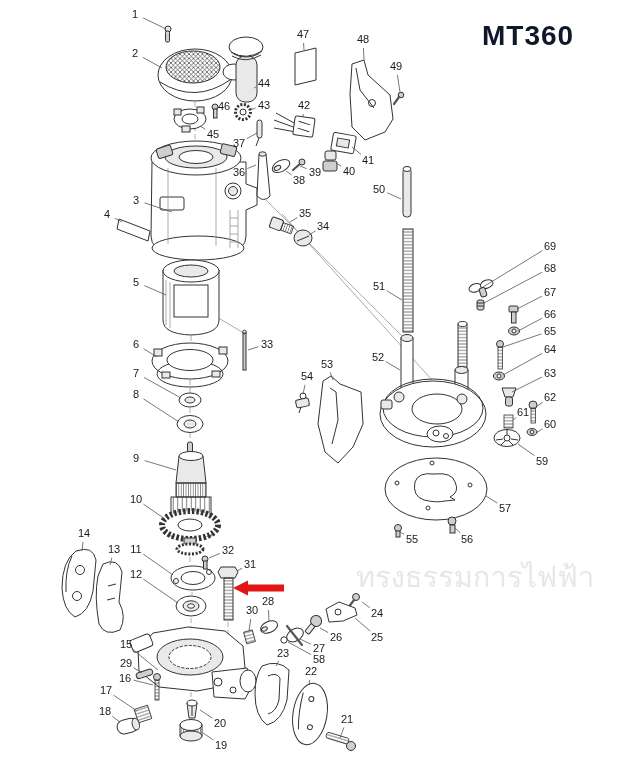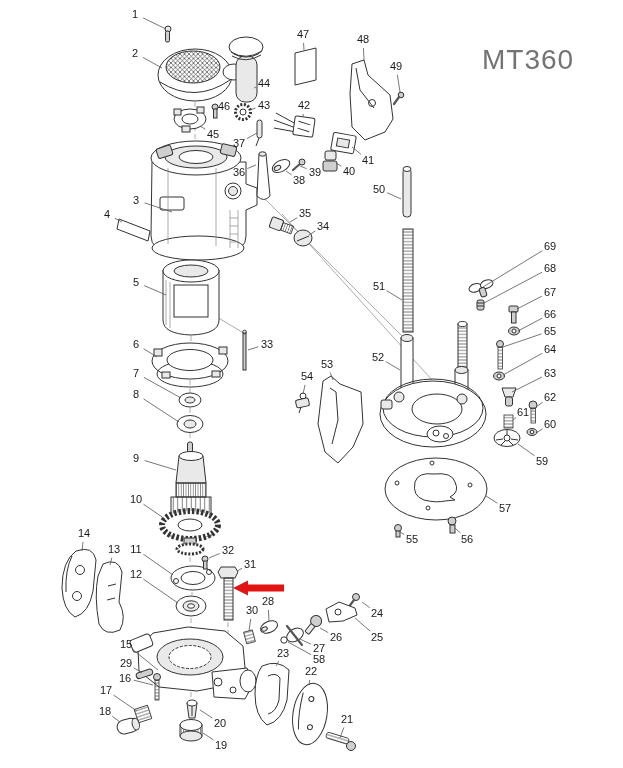--- a/index.html
+++ b/index.html
@@ -1,38 +1,39 @@
 <!DOCTYPE html>
 <html><head>
 <meta charset="utf-8">
 <style>
   html,body{margin:0;padding:0;background:#fff;}
   .canvas{position:relative;width:623px;height:768px;background:#ffffff;overflow:hidden;
           font-family:"Liberation Sans",sans-serif;}
-  .model-title{position:absolute;left:482px;top:44px;font-size:28px;font-weight:normal;
-               color:#737373;letter-spacing:1px;}
+  .model-title{position:absolute;left:482px;top:20px;font-size:28px;font-weight:bold;
+               color:#0f172a;letter-spacing:1px;}
   .watermark{position:absolute;left:356px;top:554px;width:240px;font-size:29px;
              color:#e7e7e7;white-space:nowrap;pointer-events:none;}
   svg.art{position:absolute;left:0;top:0;}
   .s{fill:none;stroke:#333;stroke-width:1;}
   .th{fill:none;stroke:#555;stroke-width:2.2;stroke-linecap:round;}
   .f{fill:#fff;stroke:#333;stroke-width:1;}
   .g{fill:#e9e9e9;stroke:#333;stroke-width:1;}
   .d{fill:#cfcfcf;stroke:#333;stroke-width:1;}
   .axis{fill:none;stroke:#9a9a9a;stroke-width:.8;stroke-dasharray:5 3;}
   .thin{fill:none;stroke:#888;stroke-width:.7;}
   text.plabel{font-family:"Liberation Sans",sans-serif;font-size:11px;fill:#1a1a1a;}
   line.leader{stroke:#555;stroke-width:.8;}
 </style>
 </head>
 <body>
 
 <div class="canvas">
 
   <div class="model-title">MT360</div>
+  <div class="watermark">ทรงธรรมการไฟฟ้า</div>
 
   <svg class="art" width="623" height="768" viewBox="0 0 623 768">
     <defs>
       <pattern id="grille" width="4.5" height="4.5" patternUnits="userSpaceOnUse">
         <path d="M0,0 L4.5,4.5 M4.5,0 L0,4.5" stroke="#444" stroke-width=".7"></path>
       </pattern>
       <pattern id="thr" width="8" height="3.2" patternUnits="userSpaceOnUse">
         <path d="M0,1.6 H8" stroke="#555" stroke-width=".8"></path>
       </pattern>
       <pattern id="vh2" width="2.4" height="8" patternUnits="userSpaceOnUse">

